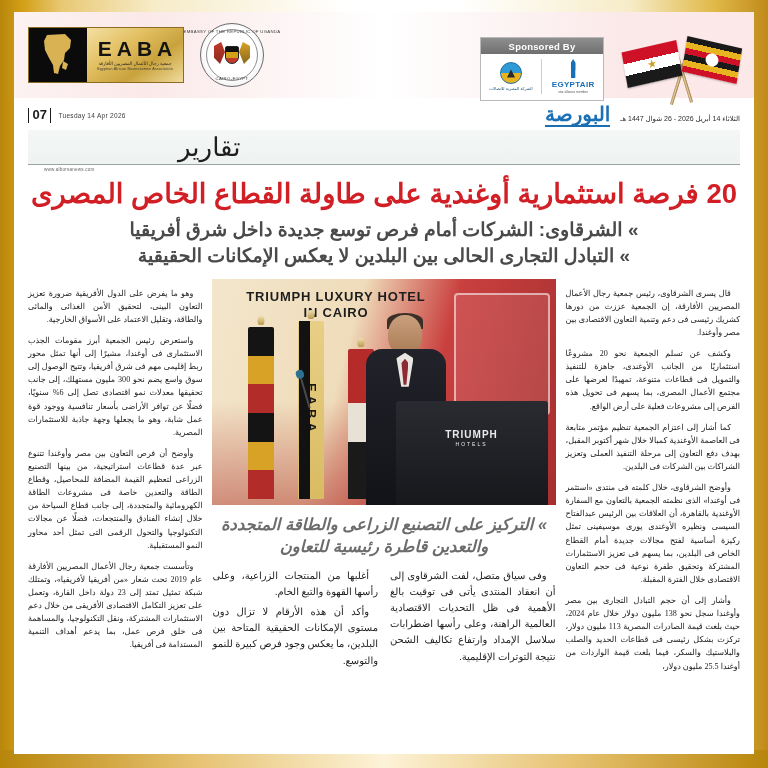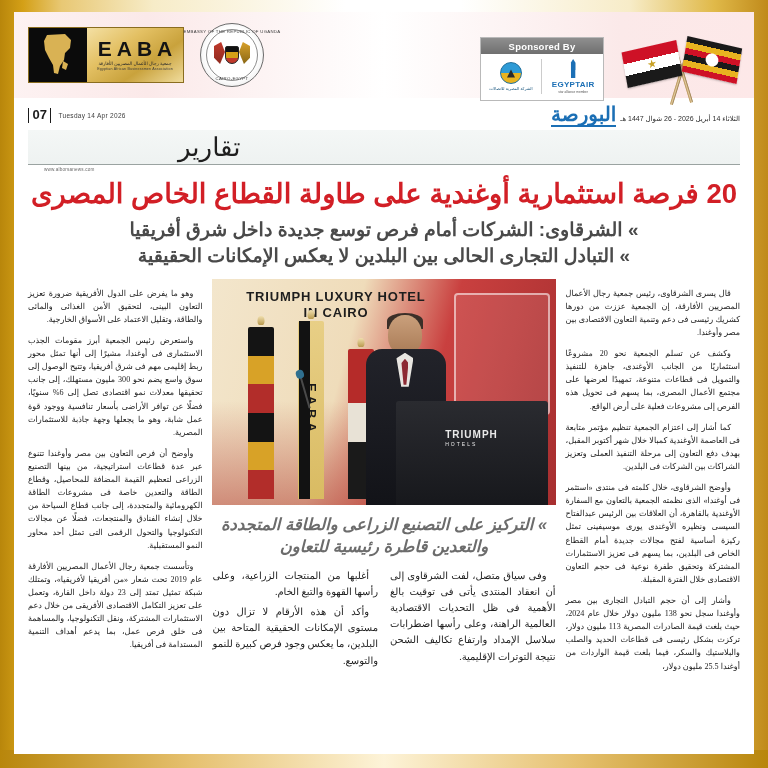--- a/index.html
+++ b/index.html
@@ -255,21 +255,21 @@
   .page-no {
     font-size: 13px;
     font-weight: bold;
     color: #1b1b1b;
     border-left: 1.6px solid #1b1b1b;
     border-right: 1.6px solid #1b1b1b;
     padding: 0 3.5px;
     line-height: 1.1;
   }
   .mh-date { font-size: 6.5px; color: #3d3d3d; letter-spacing: .3px; }
-  .mh-right { display: flex; align-items: baseline; gap: 4px; direction: rtl; }
+  .mh-right { display: flex; align-items: baseline; gap: 10px; direction: rtl; }
   .brand {
     font-size: 20px;
     font-weight: bold;
     color: #1b6fb5;
     line-height: 1;
     letter-spacing: -0.5px;
     border-bottom: 2px solid #1b6fb5;
     padding-bottom: 1px;
   }
   .mh-date-ar { font-size: 7px; color: #2b2b2b; }
@@ -441,21 +441,21 @@
   .podium {
     position: absolute;
     right: 8px; bottom: 0;
     width: 152px; height: 104px;
     background: linear-gradient(#2a2b30,#17181c);
     border-radius: 3px 3px 0 0;
   }
   .podium-brand {
     position: absolute; left: 50%; top: 28px; transform: translateX(-50%);
     color: #e9e9e9; font-size: 10px; font-weight: bold; letter-spacing: 1px;
-    direction: ltr; line-height: 1.25;
+    direction: ltr; text-align: center; line-height: 1.25;
   }
   .podium-brand small { display:block; font-size: 5px; letter-spacing: 2px; font-weight: normal; }
   .mic {
     position: absolute; left: 92px; bottom: 96px;
     width: 2px; height: 34px; background: #4a4a4a; transform: rotate(-16deg);
   }
   .mic::after{
     content:""; position:absolute; top:-6px; left:-3px;
     width:8px;height:9px;border-radius:4px;background:#2f6f8f;
   }

